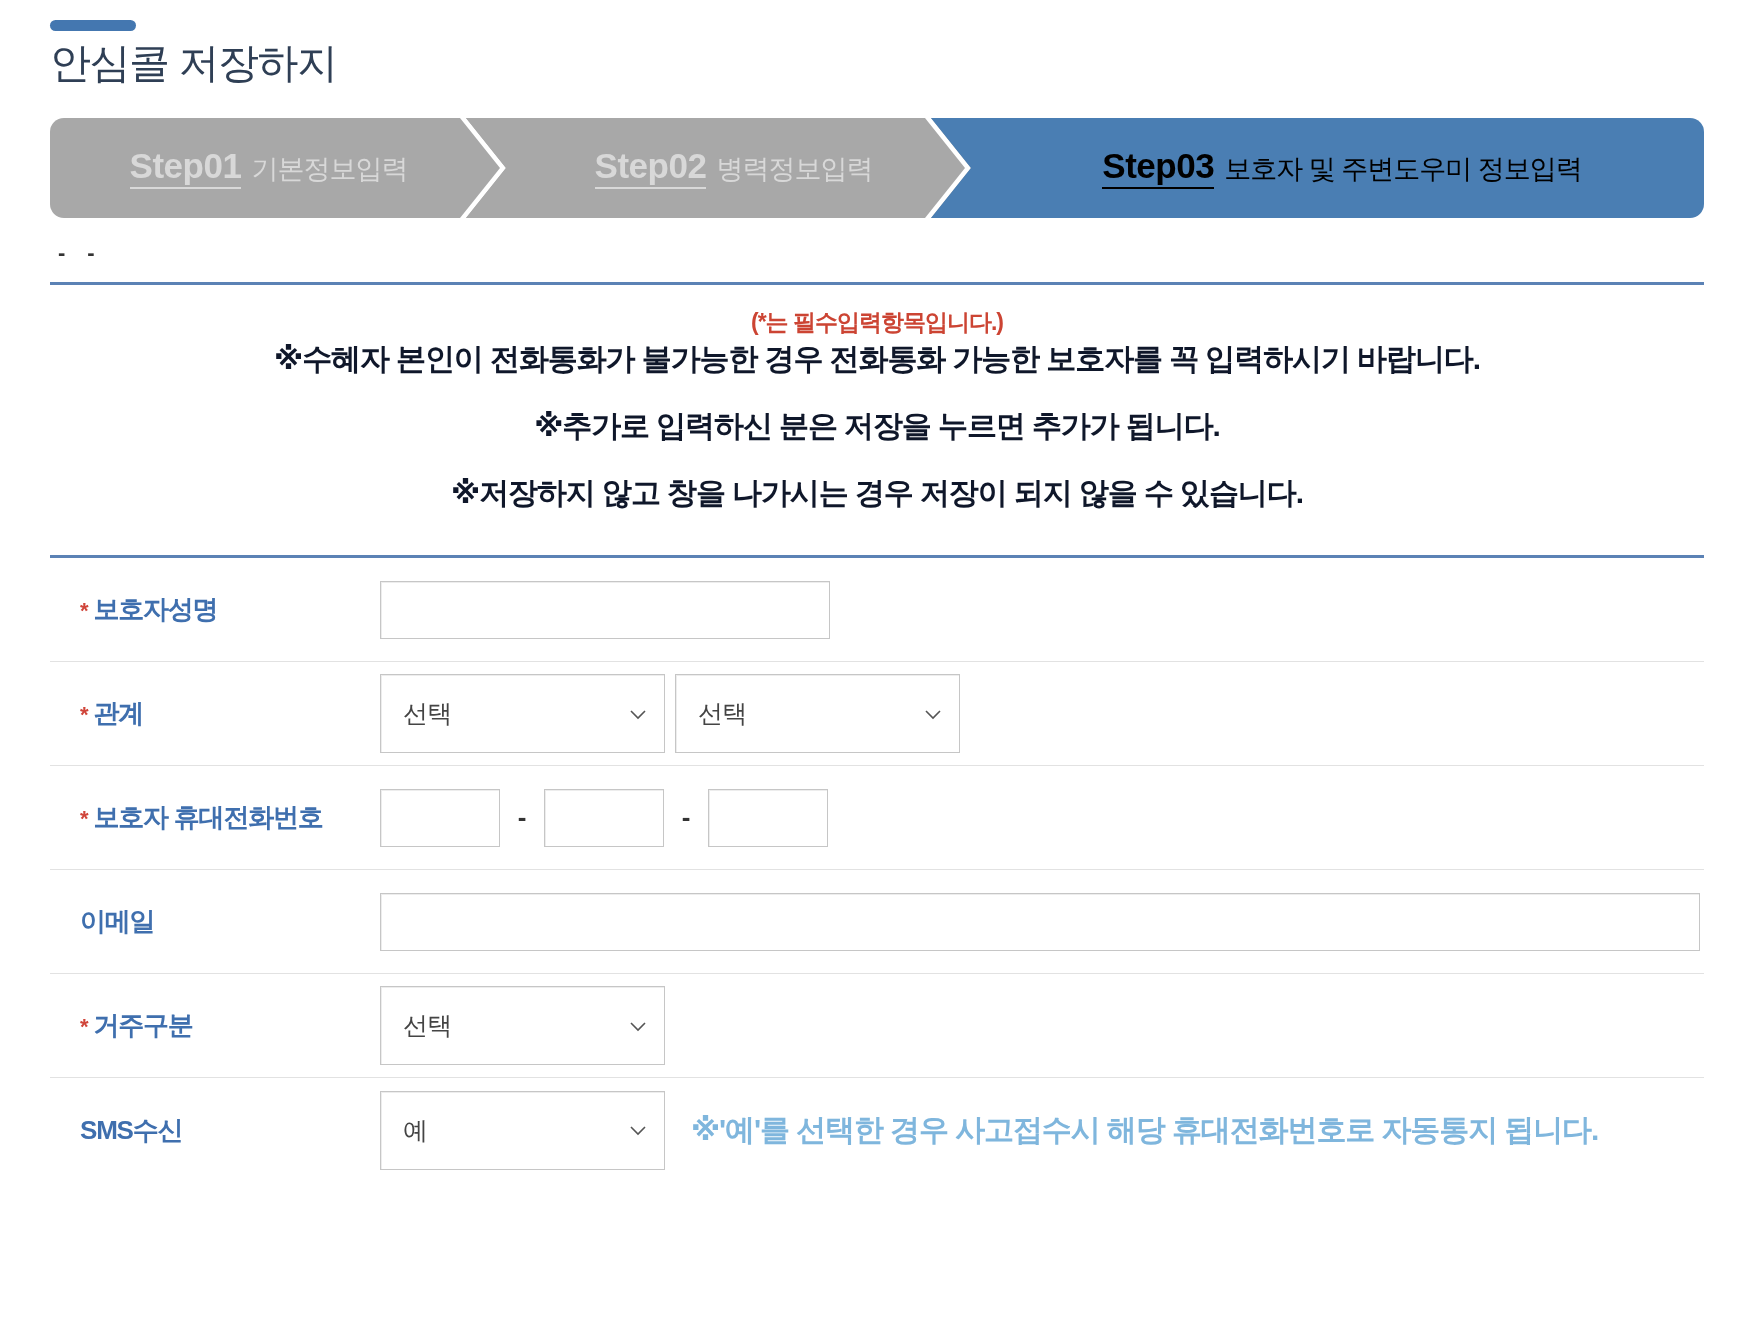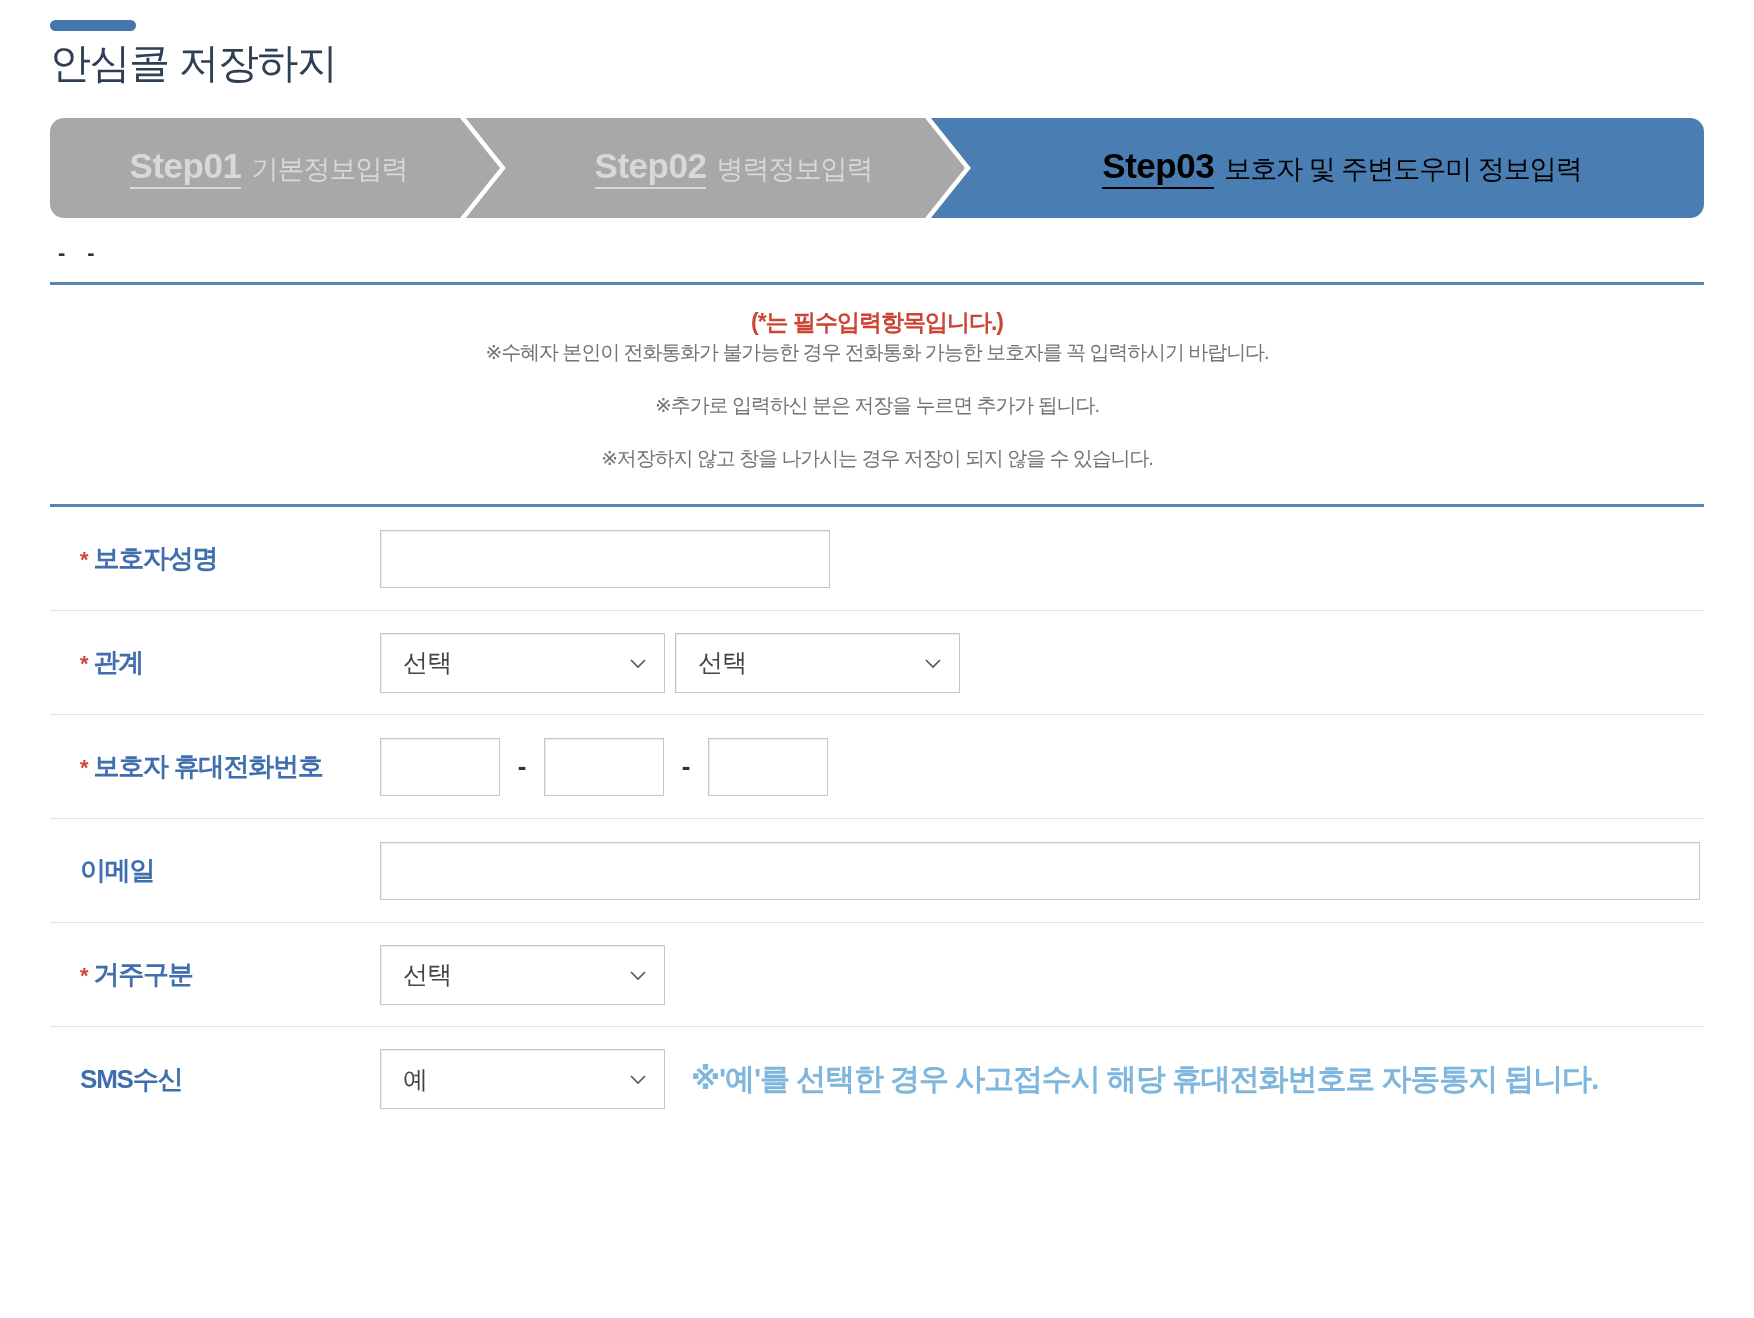--- a/index.html
+++ b/index.html
@@ -131,27 +131,27 @@
     margin-bottom: 8px;
   }
   .notice .n-req {
     font-size: 23px;
     font-weight: bold;
     color: #cc4433;
     letter-spacing: -1px;
     margin-bottom: 1px;
   }
   .notice .n-line {
-    font-size: 20px;
-    font-weight: normal;
-    color: #737373;
+    font-size: 30px;
+    font-weight: bold;
+    color: #0f172a;
     letter-spacing: -1.1px;
     margin-bottom: 26px;
   }
-  .notice .n-line:last-child { margin-bottom: 8px; }
+  .notice .n-line:last-child { margin-bottom: 17px; }
 
   
   .form {
     border-top: 3px solid #5b82b5;
   }
   .row {
     display: flex;
     align-items: center;
     min-height: 104px;
     border-bottom: 1px solid #e2e2e2;
@@ -198,21 +198,21 @@
   .dash-sep {
     width: 44px;
     text-align: center;
     font-size: 26px;
     font-weight: bold;
     color: #333;
   }
 
   .sel {
     position: relative;
-    height: 60px;
+    height: 79px;
     display: flex;
     align-items: center;
     padding: 0 14px 0 22px;
     letter-spacing: -0.8px;
   }
   .sel .sel-val { flex: 1 1 auto; }
   .sel .chev {
     flex: 0 0 auto;
     width: 24px;
     height: 24px;

